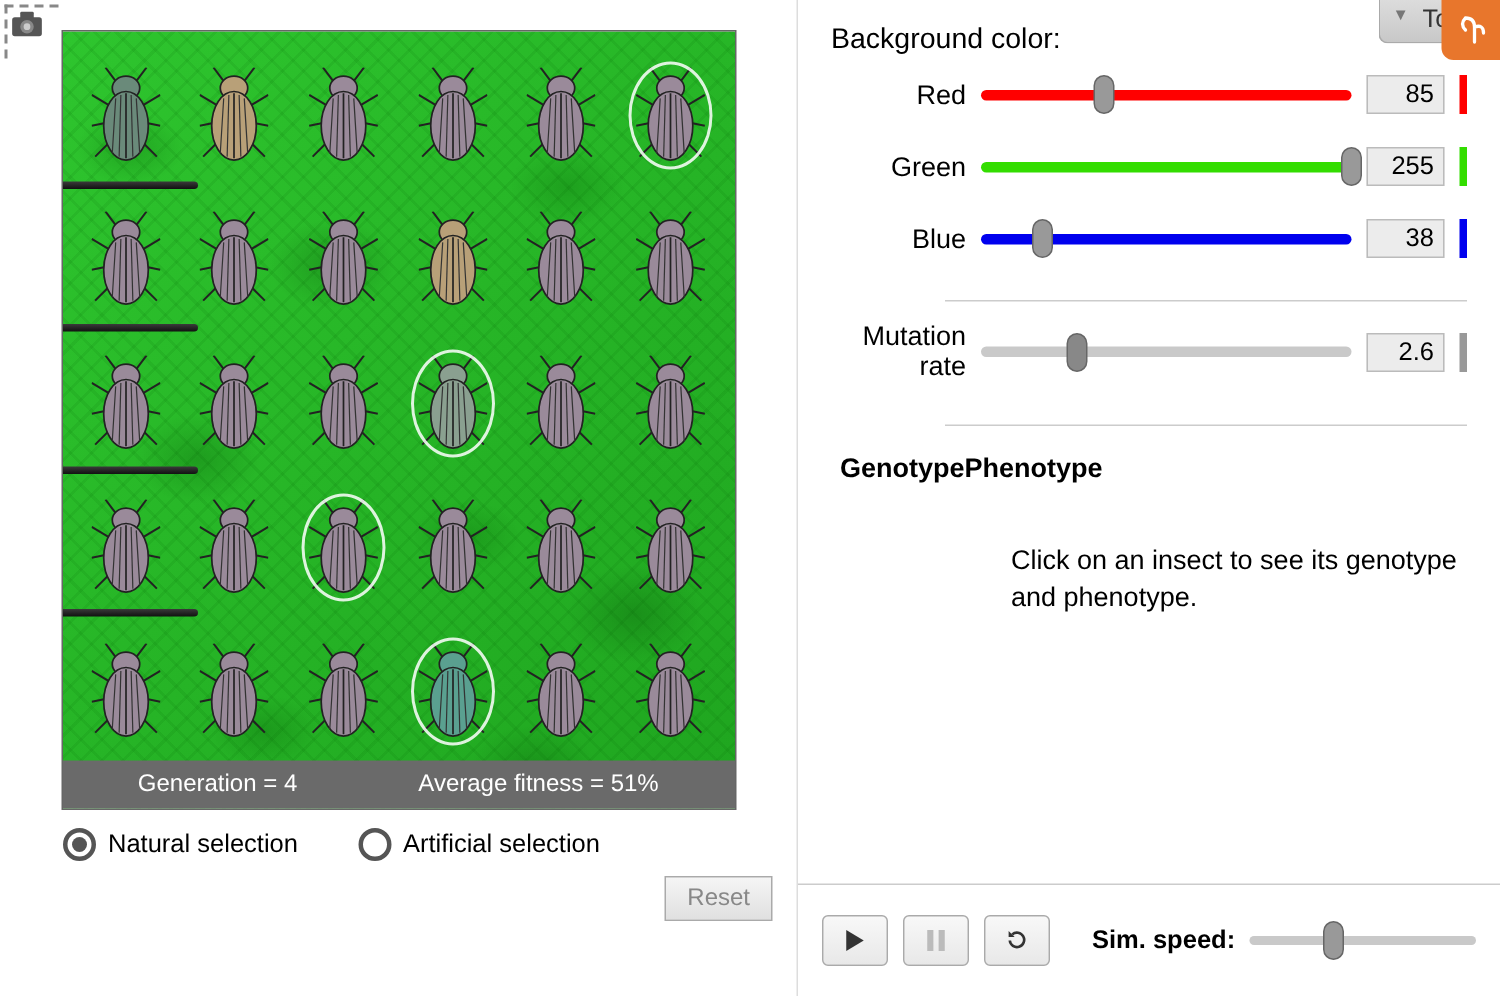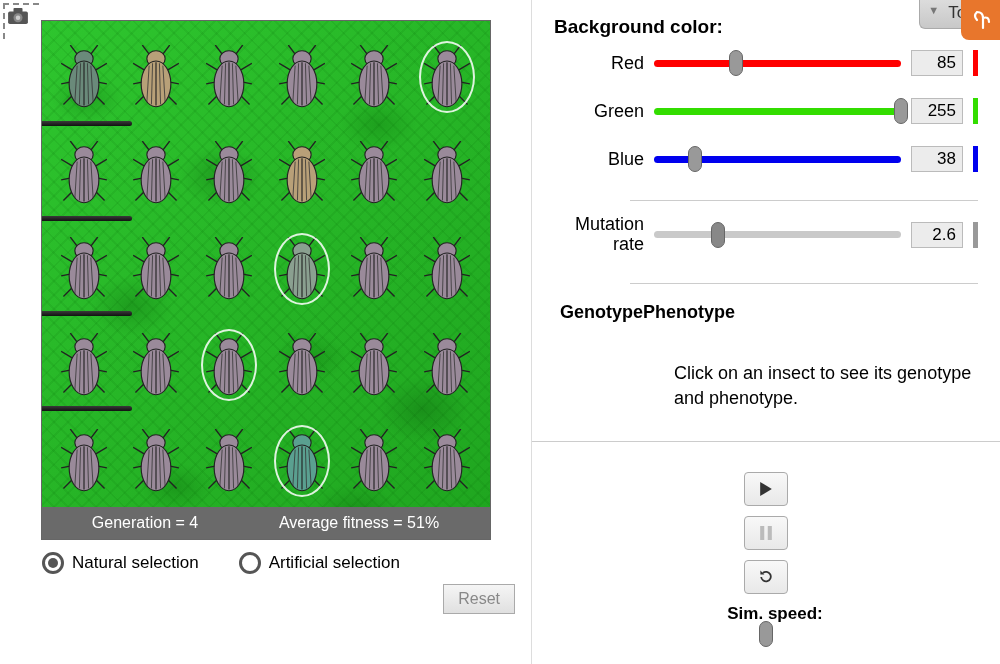--- a/index.html
+++ b/index.html
@@ -147,21 +147,21 @@
     content:'▼'; position:absolute; left:8px; top:4px; font-size:11px; color:#777;
   }
   .badge {
     position:absolute; top:0; right:-1px;
     width:40px; height:40px; background:#e8762c;
     border-radius:0 0 0 8px;
     display:flex; align-items:center; justify-content:center;
     color:#fff;
   }
   .section-title {
-    font-size:19px; font-weight:bold; margin-bottom:12px;
+    font-size:19px; font-weight:normal; margin-bottom:12px;
   }
   .slider-row {
     display:flex; align-items:center; margin-bottom:22px;
     gap:10px;
   }
   .slider-label {
     width:90px; text-align:right; font-size:18px; font-weight:normal;
   }
   .slider-track {
     flex:1; height:7px; border-radius:4px; position:relative;
@@ -187,24 +187,23 @@
     display:flex; justify-content:flex-start; font-size:18px; font-weight:bold;
     margin-top:4px; padding:0 6px;
   }
   .hint {
     font-size:18px; margin:38px 0 0 120px; line-height:1.4;
   }
   
   .play-bar {
     position:absolute; bottom:0; left:0; right:0;
     border-top:1px solid #ccc;
-    padding:30px 16px;
+    padding:20px 16px;
     display:flex; align-items:center; gap:10px;
     background:#fff;
-    flex-direction:column;
   }
   .pbtn {
     width:44px; height:34px;
     background:linear-gradient(#f8f8f8,#e8e8e8);
     border:1px solid #aaa; border-radius:4px;
     display:flex; align-items:center; justify-content:center;
     cursor:pointer;
     font-size:15px;
   }
   .pbtn.disabled { color:#bbb; cursor:default; }

